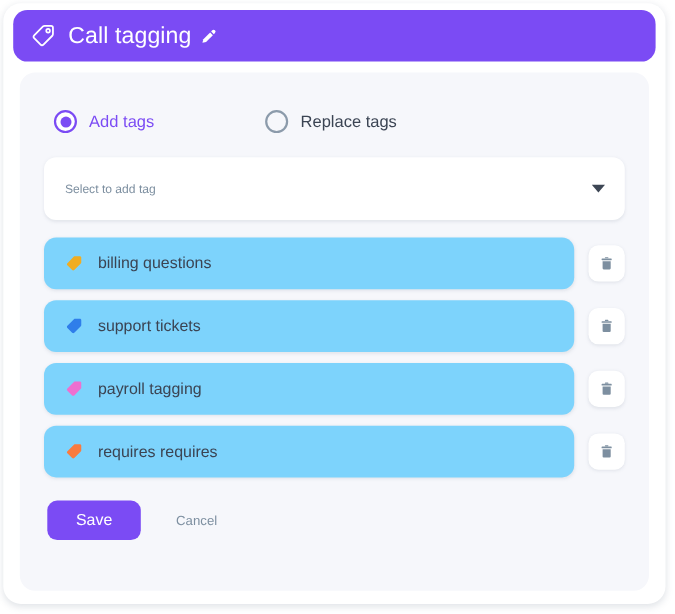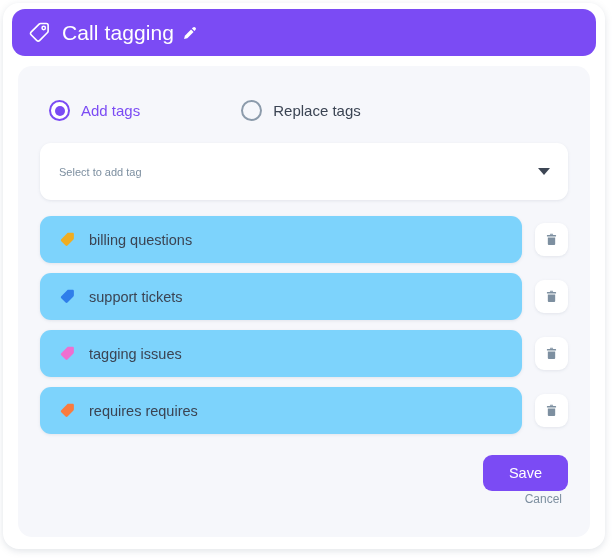--- a/index.html
+++ b/index.html
@@ -176,24 +176,23 @@
     display: flex;
     align-items: center;
     justify-content: center;
     cursor: pointer;
   }
   .tag-delete svg { width: 13px; height: 15px; display: block; }
 
   
   #footer-row {
     display: flex;
-    align-items: flex-end;
+    align-items: center;
     margin-top: 21px;
     padding-left: 3px;
-    flex-direction: column;
   }
   #save-button {
     background: #7B4BF4;
     color: #ffffff;
     font-size: 14.5px;
     font-family: "Liberation Sans", sans-serif;
     border: none;
     border-radius: 9px;
     height: 36px;
     padding: 0 26px;
@@ -284,21 +283,21 @@
         </div>
       </div>
 
       <div class="tag-row">
         <div class="tag-card">
           <svg class="tag-swatch" viewBox="0 0 24 24">
             <path d="M3.2 11.6 L11.6 3.2 C12.0 2.8 12.6 2.6 13.2 2.6 L19.2 2.6 C20.2 2.6 21.0 3.4 21.0 4.4
                      L21.0 10.4 C21.0 11.0 20.8 11.6 20.4 12.0 L12.0 20.4 C11.2 21.2 10.0 21.2 9.3 20.4
                      L3.2 14.3 C2.4 13.6 2.4 12.4 3.2 11.6 Z" fill="#EE6FD0"></path>
           </svg>
-          <span class="tag-name">tagging issues</span>
+          <span class="tag-name">payroll tagging</span>
         </div>
         <div class="tag-delete">
           <svg viewBox="0 0 24 24">
             <rect x="3.5" y="3.6" width="17" height="2.9" rx="1" fill="#7D8FA0"></rect>
             <rect x="9" y="1.4" width="6" height="2" rx="1" fill="#7D8FA0"></rect>
             <path d="M5.2 8.1 h13.6 v12.1 a1.8 1.8 0 0 1-1.8 1.8 H7 a1.8 1.8 0 0 1-1.8-1.8 Z" fill="#7D8FA0"></path>
           </svg>
         </div>
       </div>
 

